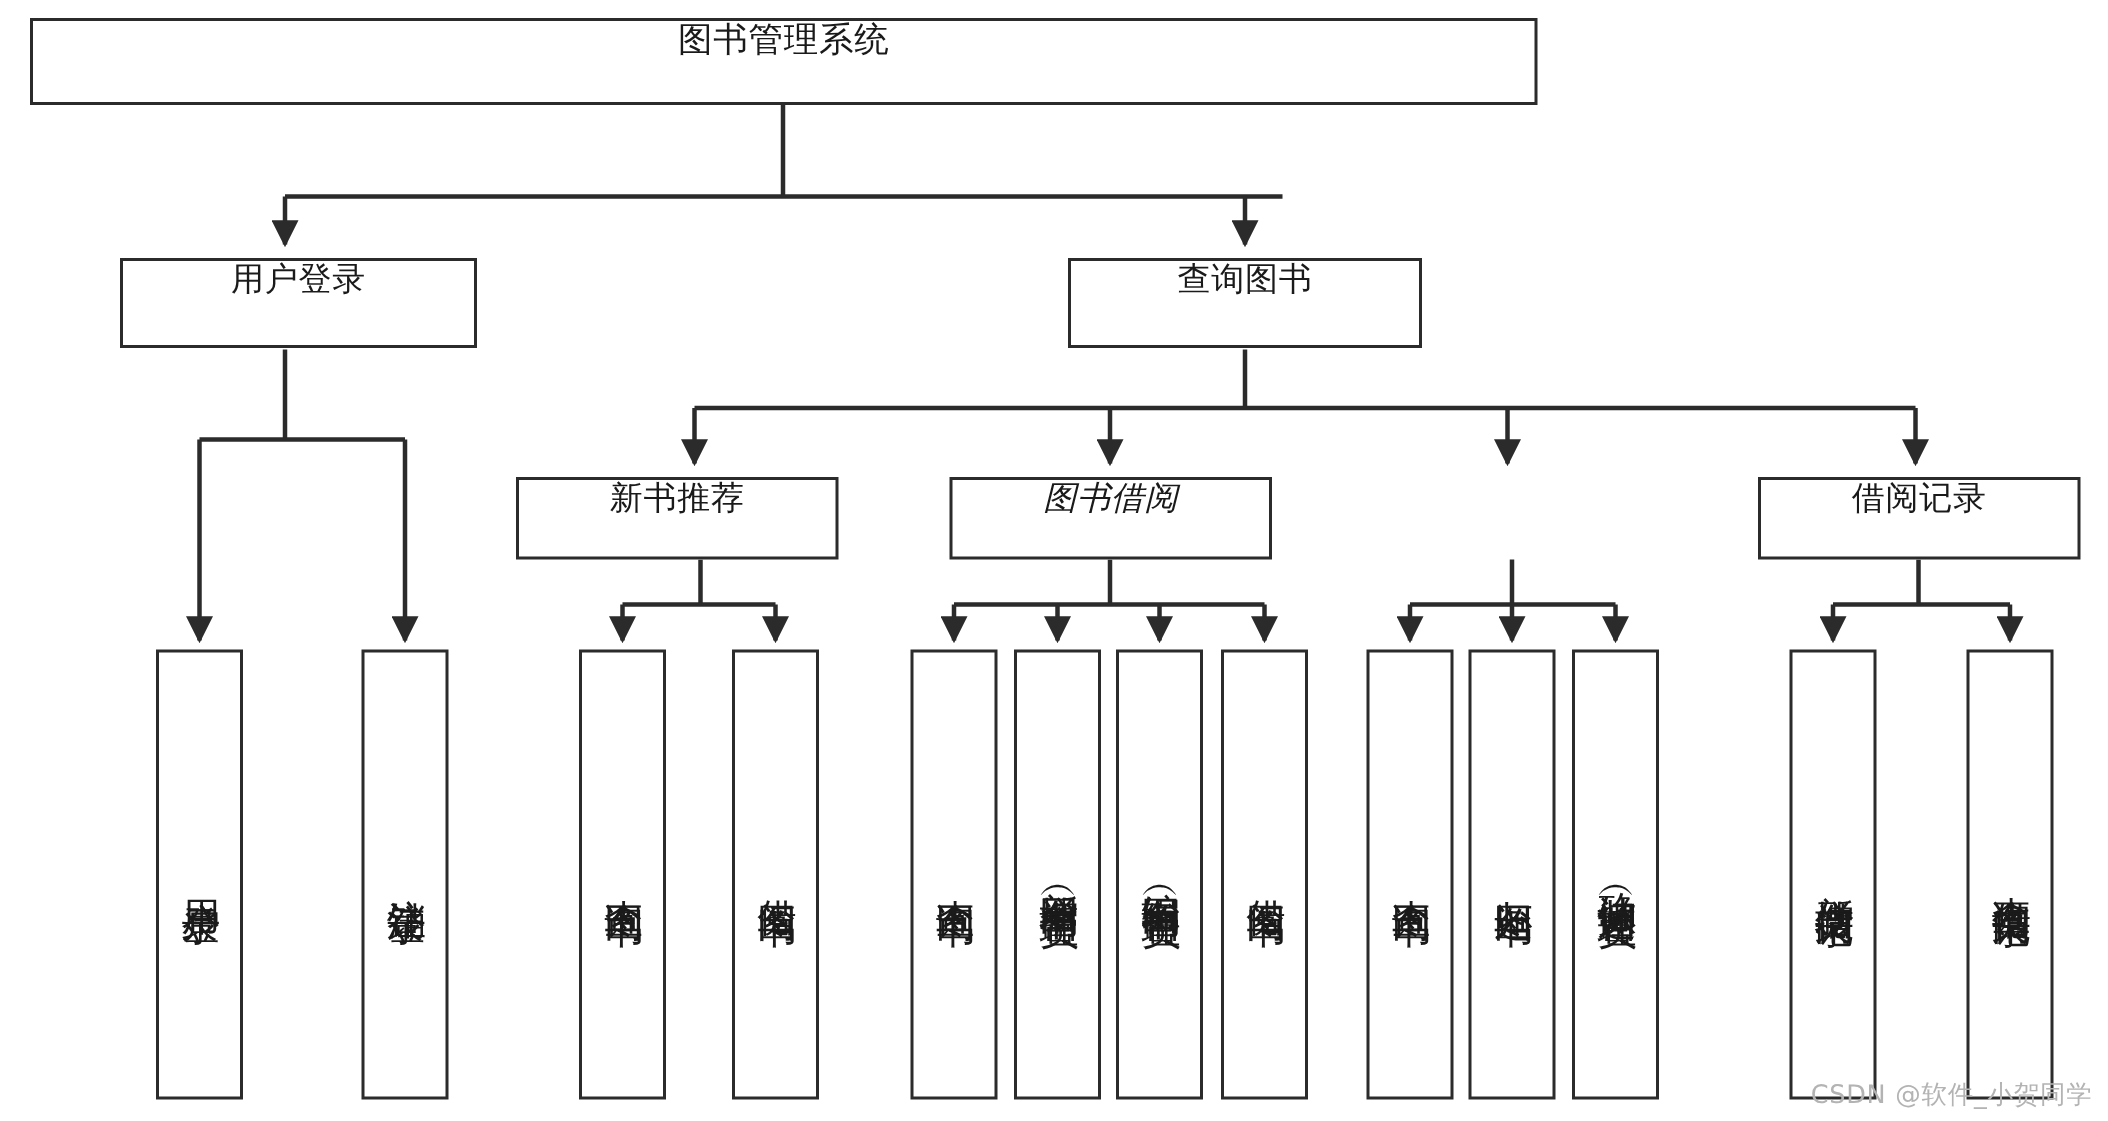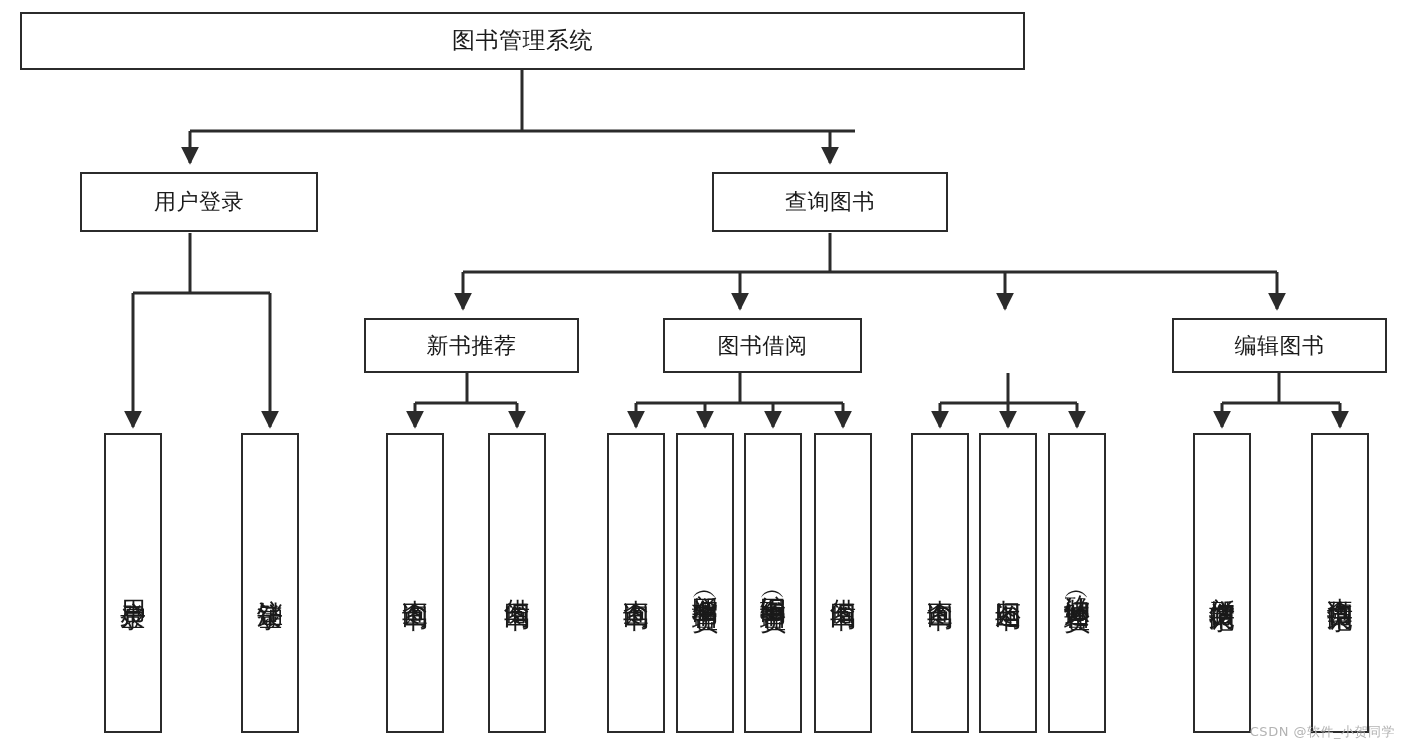--- a/index.html
+++ b/index.html
@@ -25,21 +25,21 @@
     width: 1405px;
     height: 747px;
     pointer-events: none;
   }
   .node {
     position: absolute;
     box-sizing: border-box;
     background: #ffffff;
     border: 2px solid #2b2b2b;
     display: flex;
-    align-items: center;
+    align-items: flex-start;
     justify-content: center;
     z-index: 2;
   }
   .node .lbl {
     display: block;
     color: #1a1a1a;
     line-height: 1.18;
     letter-spacing: 0.5px;
     white-space: nowrap;
   }
@@ -62,21 +62,21 @@
     font-size: 26px;
     line-height: 1.12;
     letter-spacing: 2px;
     white-space: normal;
     max-height: 100%;
   }
   .watermark {
     position: absolute;
     right: 10px;
     bottom: 6px;
-    font-size: 13px;
+    font-size: 17px;
     color: #b3b3b3;
     letter-spacing: 0.5px;
     z-index: 5;
     white-space: nowrap;
   }
 </style>
 </head>
 <body>
 
 <div id="canvas">
@@ -136,31 +136,31 @@
   </div>
 
   <div class="node h" style="left:80px; top:172px; width:238px; height:60px;">
     <span class="lbl">用户登录</span>
   </div>
 
   <div class="node h" style="left:712px; top:172px; width:236px; height:60px;">
     <span class="lbl">查询图书</span>
   </div>
 
-  <div class="node h" style="left:364px; top:318px; width:215px; height:55px;">
+  <div class="node h" style="left:344px; top:318px; width:215px; height:55px;">
     <span class="lbl">新书推荐</span>
   </div>
 
-  <div class="node h" style="left:663px; top:318px; width:199px; height:55px;">
+  <div class="node h" style="left:633px; top:318px; width:215px; height:55px;font-style:italic;">
     <span class="lbl">图书借阅</span>
   </div>
 
 
   <div class="node h" style="left:1172px; top:318px; width:215px; height:55px;">
-    <span class="lbl">编辑图书</span>
+    <span class="lbl">借阅记录</span>
   </div>
 
   <div class="node v" style="left:104px; top:433px; width:58px; height:300px;">
     <span class="lbl">用户登录</span>
   </div>
 
   <div class="node v" style="left:241px; top:433px; width:58px; height:300px;">
     <span class="lbl">注销登录</span>
   </div>
 

